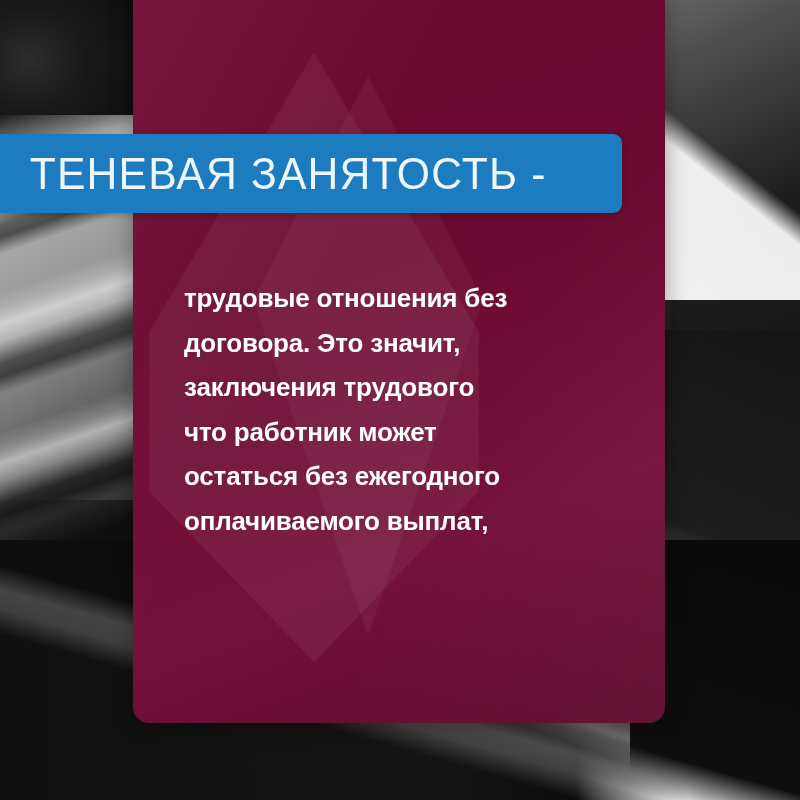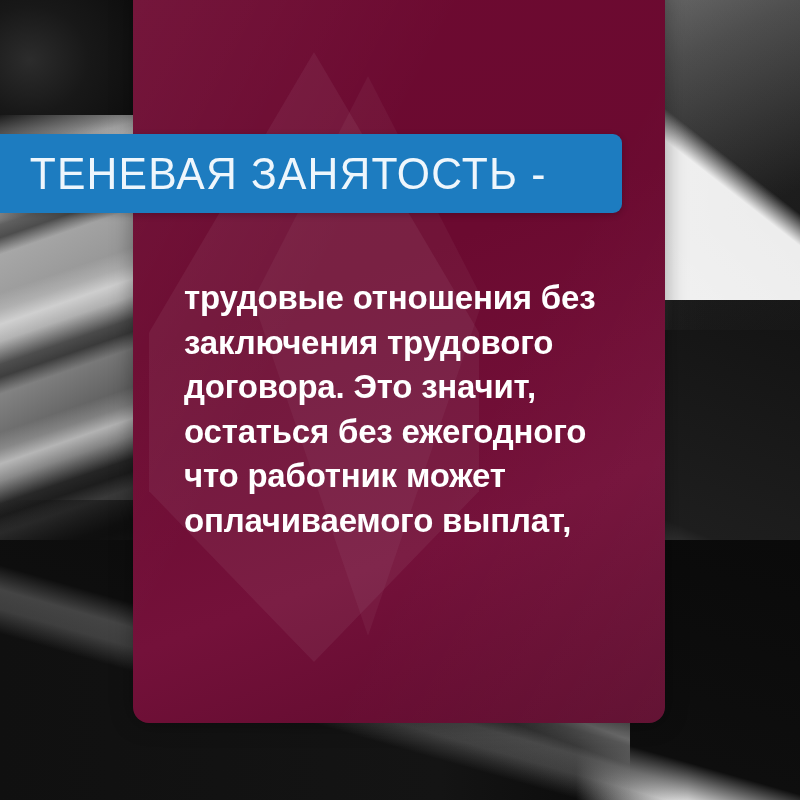--- a/index.html
+++ b/index.html
@@ -188,21 +188,21 @@
   }
 
   
   .body-copy {
     position: absolute;
     left: 184px;
     top: 276px;
     width: 430px;
     color: #ffffff;
     font-family: "Liberation Sans", "DejaVu Sans", sans-serif;
-    font-size: 33px;
+    font-size: 26px;
     font-weight: bold;
     line-height: 44.5px;
     letter-spacing: -0.2px;
   }
   .body-line {
     white-space: nowrap;
     display: block;
   }
 </style>
 </head>
@@ -227,20 +227,20 @@
     <div class="panel-watermark-2"></div>
     <div class="panel-sheen"></div>
   </div>
 
   <div class="title-banner">
     <div class="title-text">ТЕНЕВАЯ ЗАНЯТОСТЬ -</div>
   </div>
 
   <div class="body-copy">
     <span class="body-line">трудовые отношения без</span>
+    <span class="body-line">договора. Это значит,</span>
     <span class="body-line">заключения трудового</span>
-    <span class="body-line">договора. Это значит,</span>
+    <span class="body-line">что работник может</span>
     <span class="body-line">остаться без ежегодного</span>
-    <span class="body-line">что работник может</span>
     <span class="body-line">оплачиваемого выплат,</span>
   </div>
 
 </div>
 
 </body></html>

